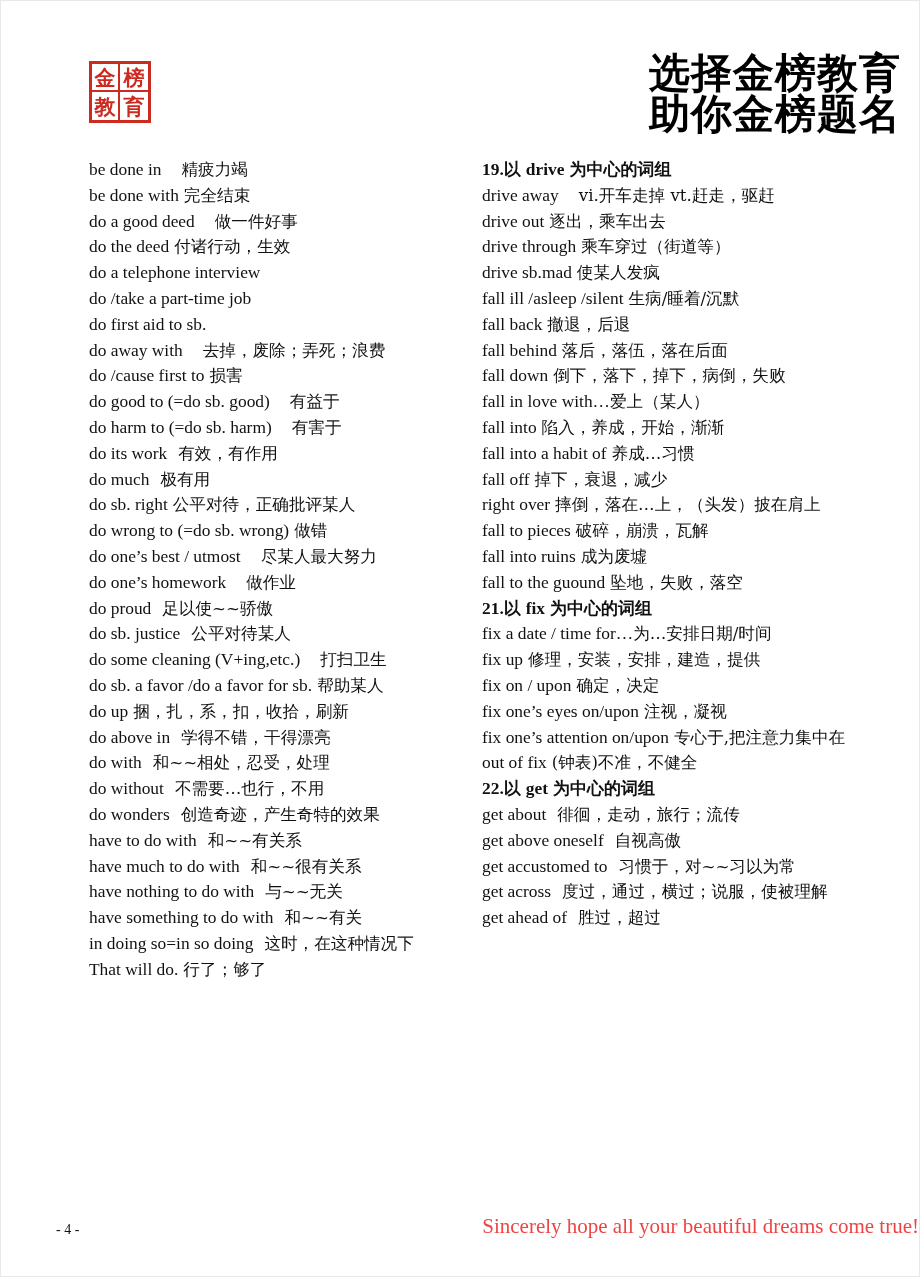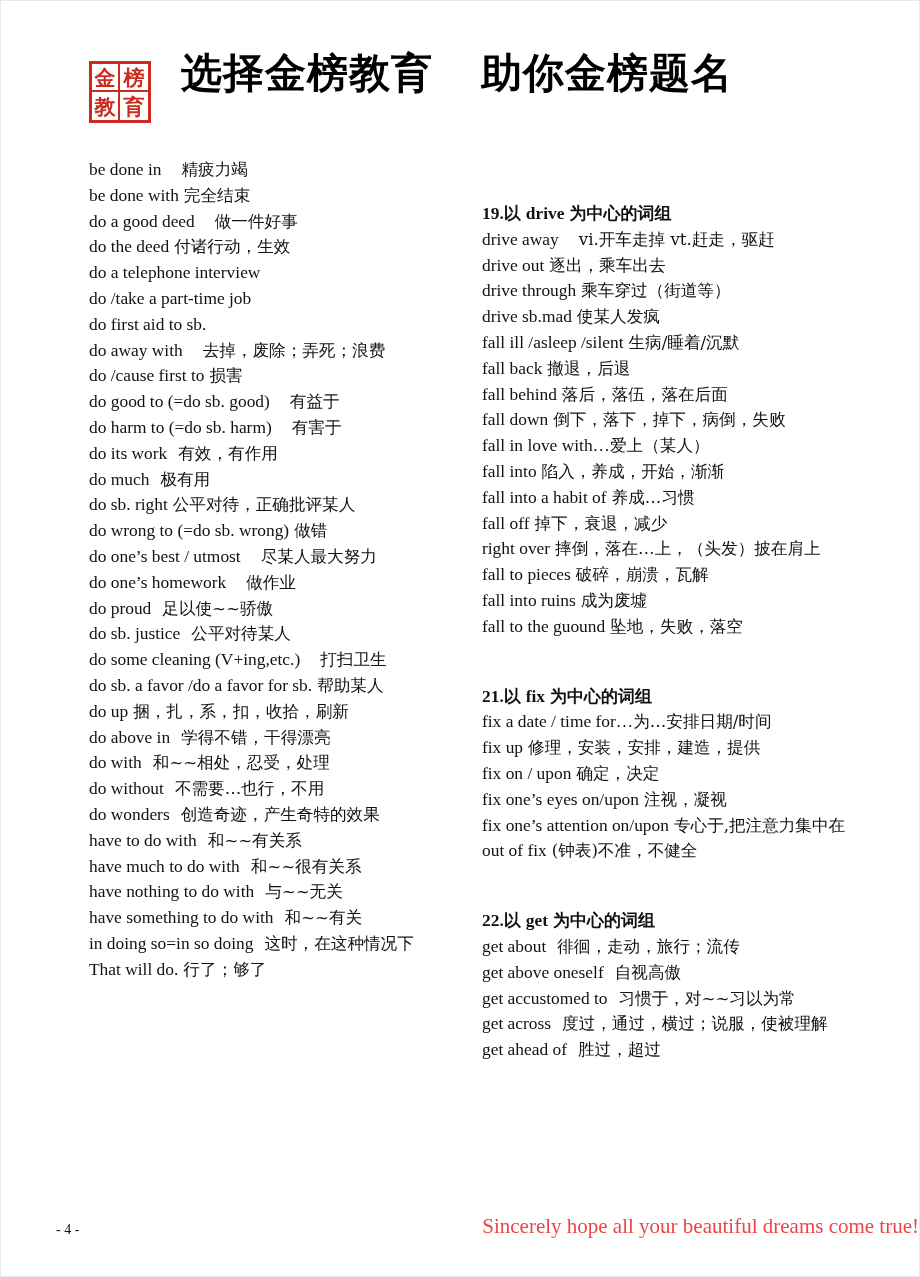--- a/index.html
+++ b/index.html
@@ -57,21 +57,22 @@
   .seal .s3 { border-right: 2px solid #cc2b20; }
   .seal .s4 { }
 
   .title-wrap {
     position: absolute;
     left: 180px;
     top: 0px;
     width: 720px;
     height: 90px;
     display: flex;
-    align-items: flex-start;
+    align-items: flex-end;
+    flex-direction: column;
   }
   .title-main,
   .title-sub {
     font-family: "DejaVu Sans", "Liberation Sans", sans-serif;
     font-weight: bold;
     font-size: 41px;
     letter-spacing: 1px;
     white-space: nowrap;
     color: #000;
     line-height: 1;
@@ -99,21 +100,20 @@
     color: #111;
   }
   .entry .en { font-family: "Liberation Serif", "DejaVu Serif", serif; }
   .entry .zh {
     font-family: "DejaVu Serif", "Liberation Serif", serif;
     font-size: 16.6px;
   }
   .entry.heading {
     font-weight: bold;
     font-size: 17.4px;
-    margin-top: 44px;
   }
   .entry.heading .zh { font-weight: bold; font-size: 17px; }
   .entry.heading .en { font-weight: bold; }
 
   .sp1 { display: inline-block; width: 5px; }
   .sp2 { display: inline-block; width: 11px; }
   .sp3 { display: inline-block; width: 20px; }
 
   
   .footer {

